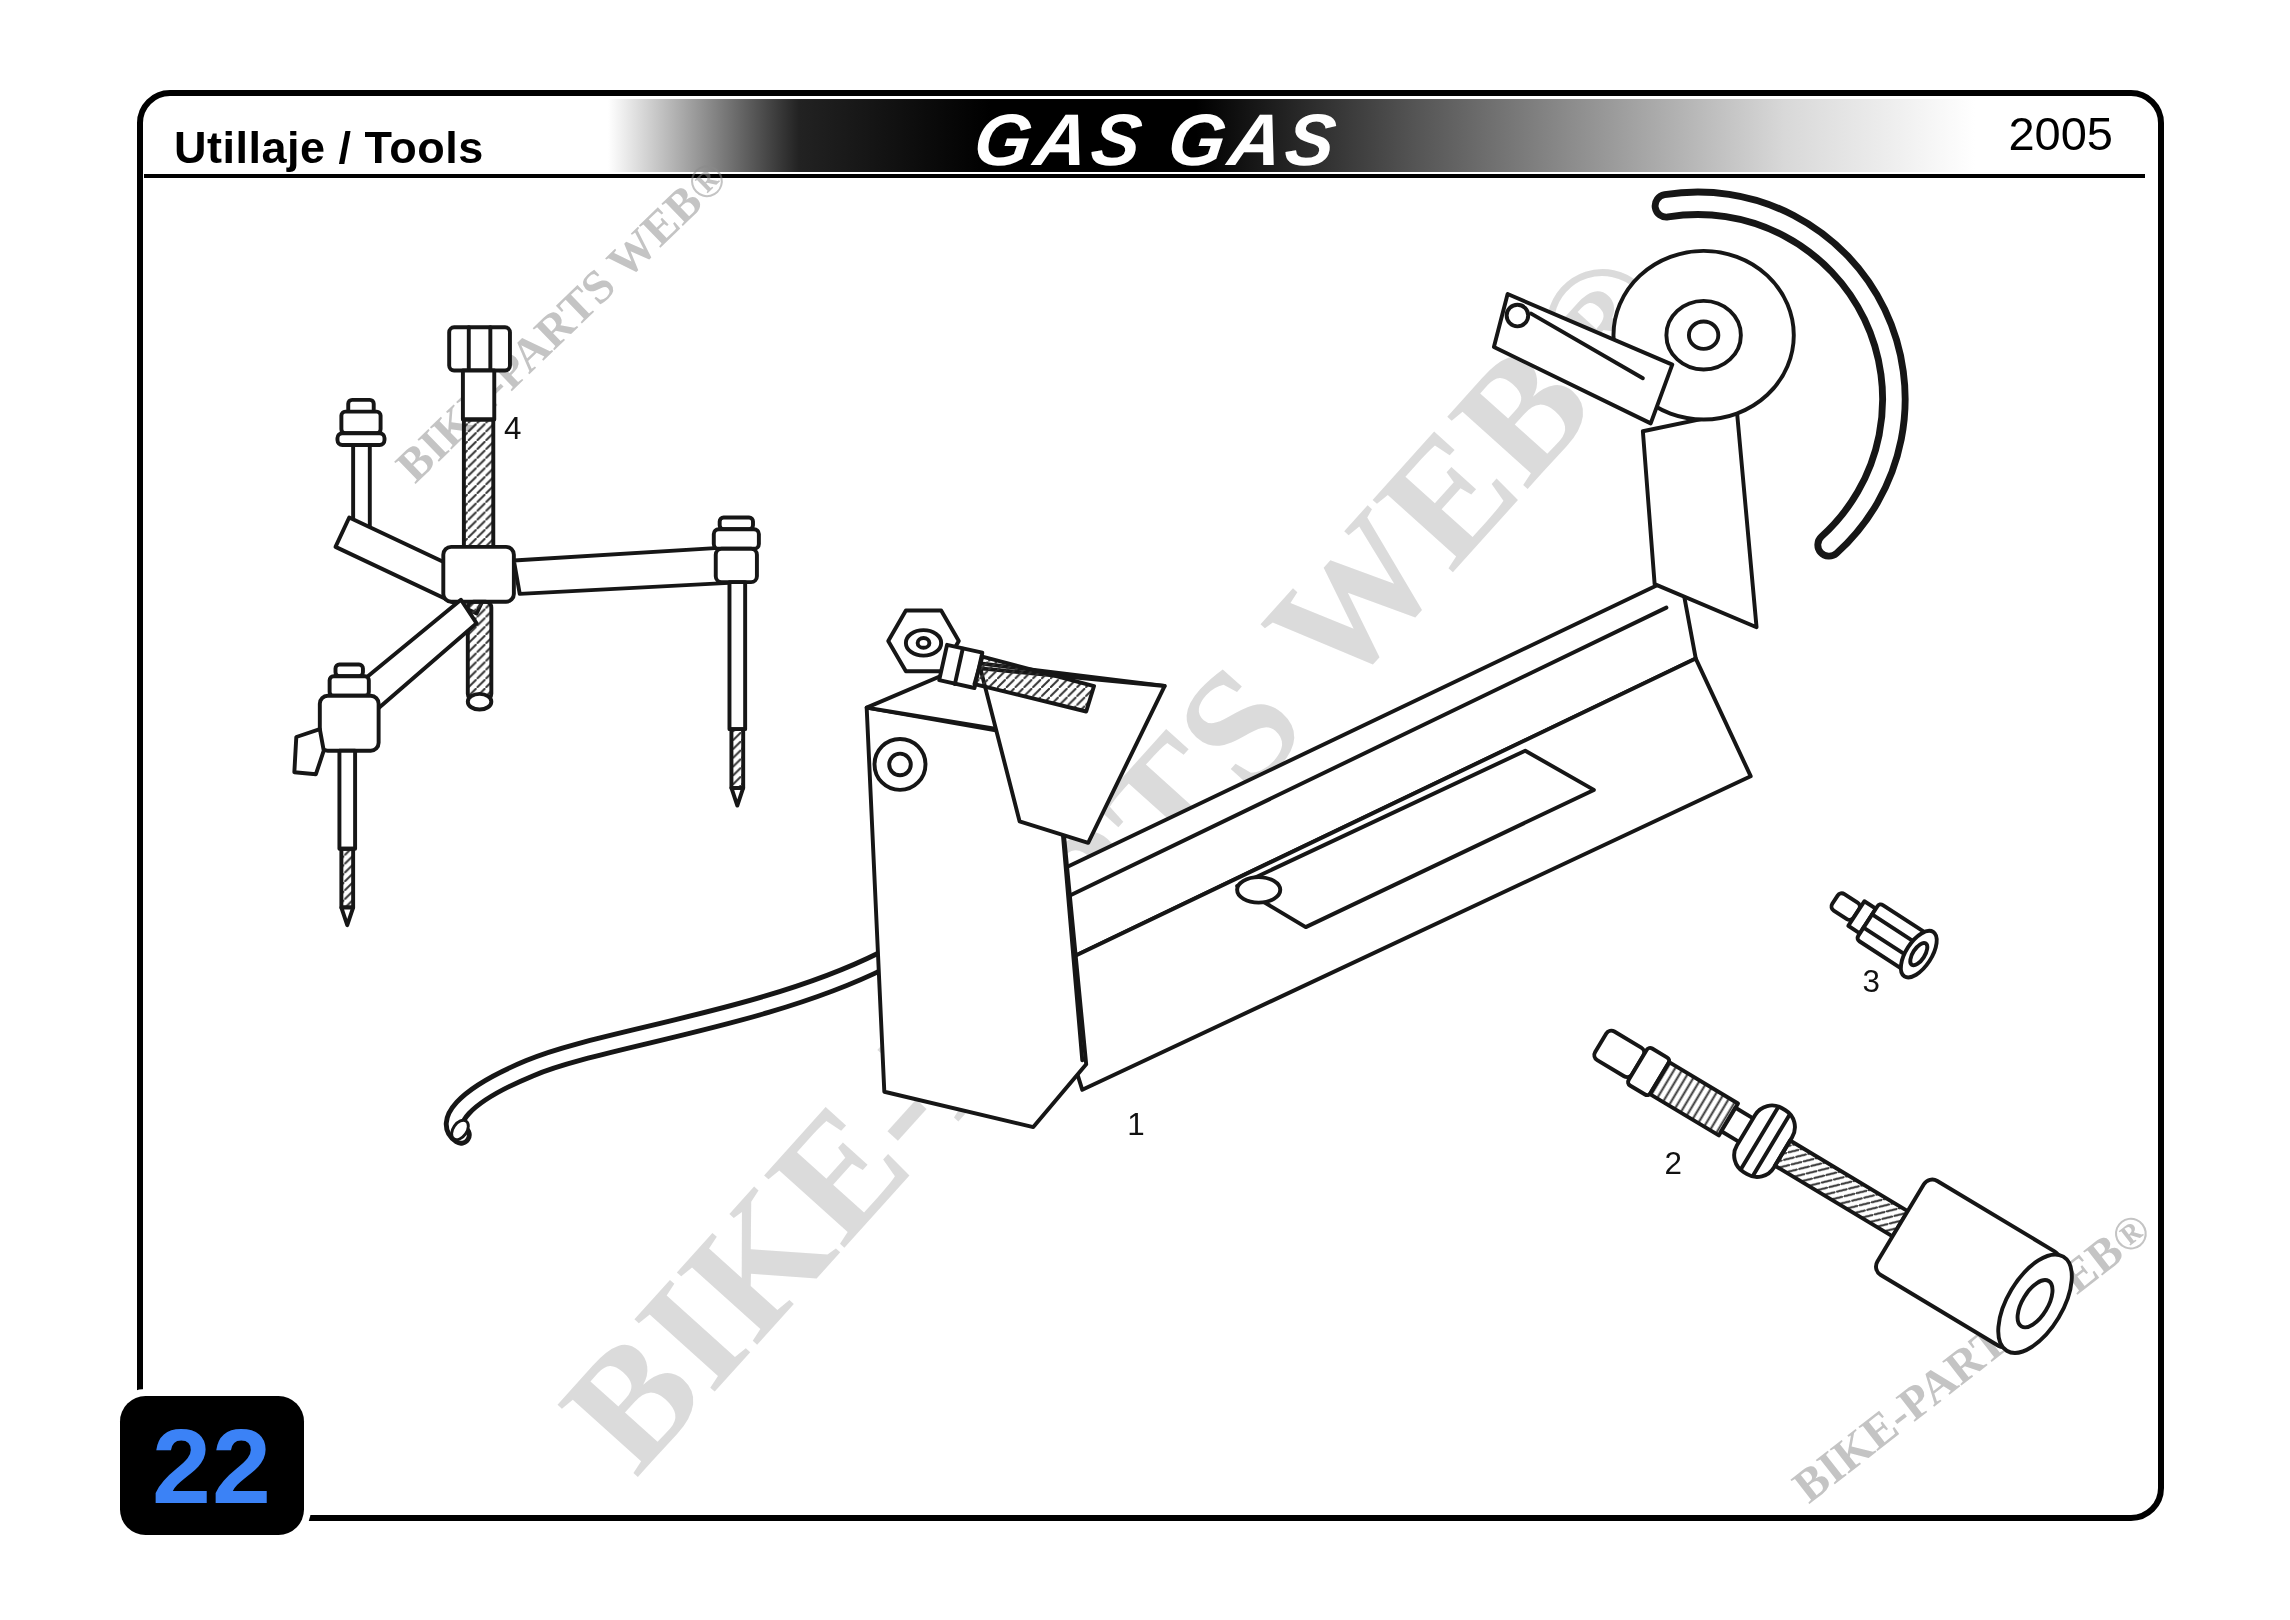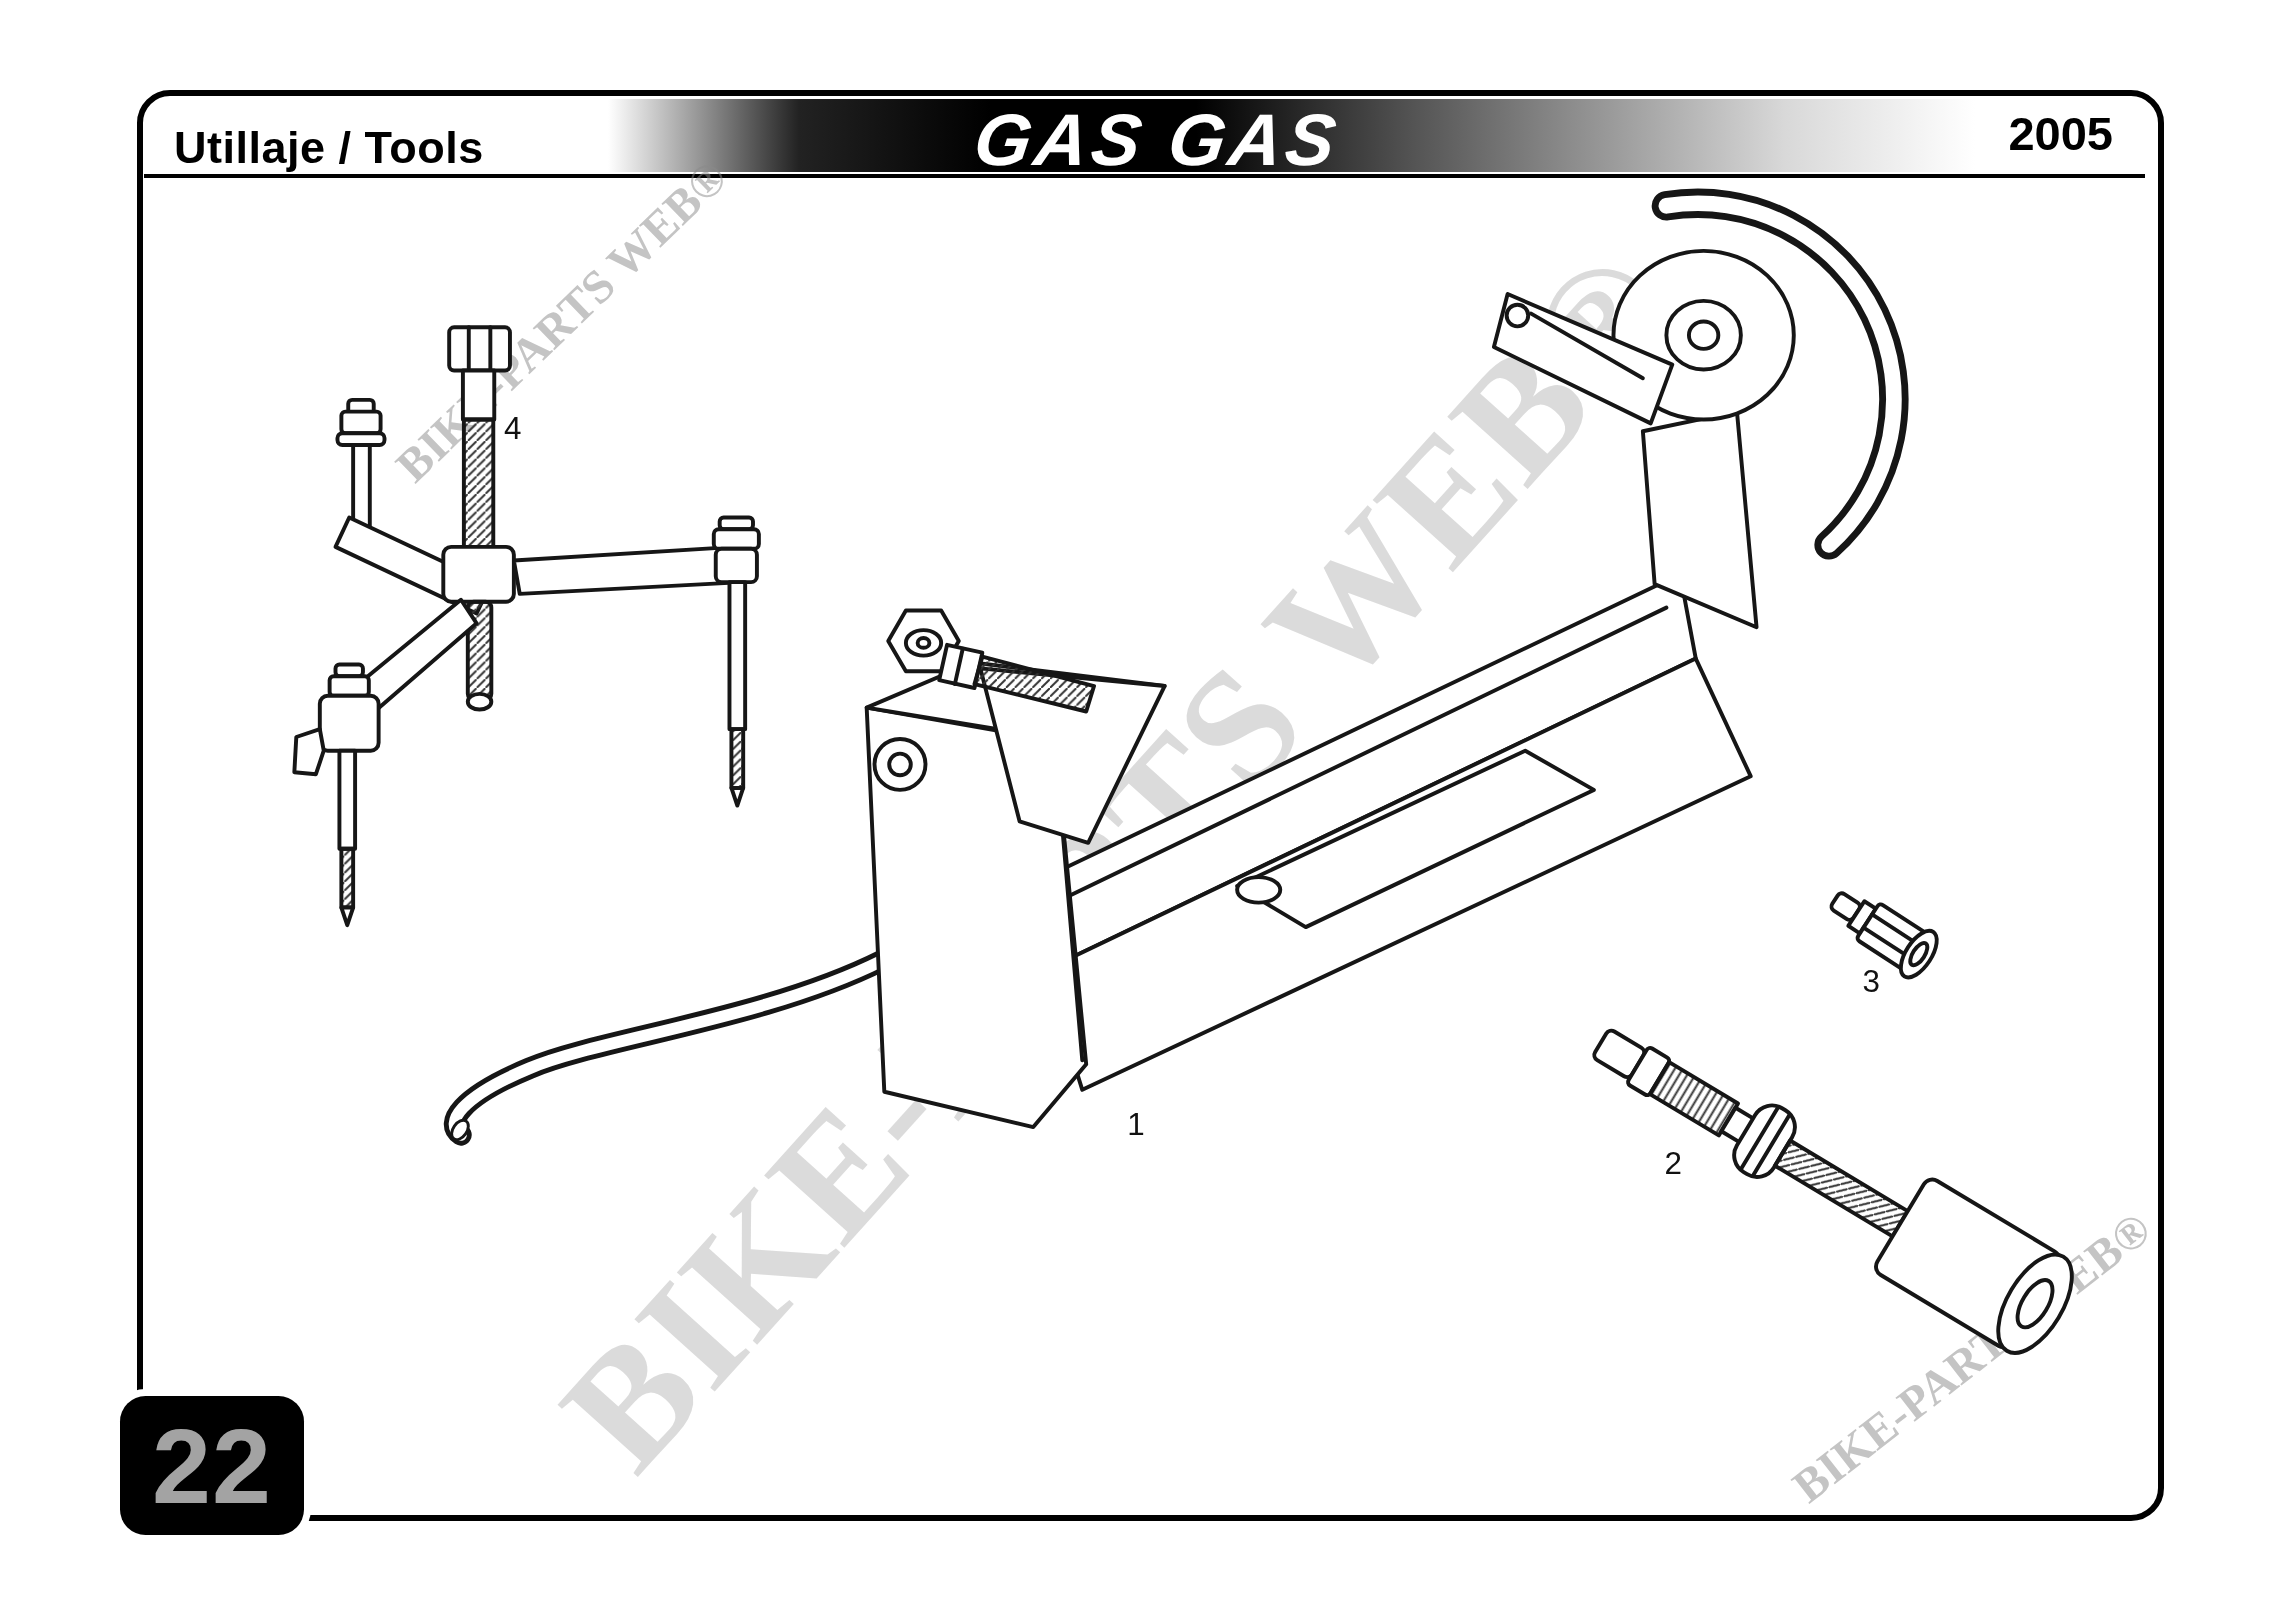--- a/index.html
+++ b/index.html
@@ -23,21 +23,21 @@
   .section-title{
     position:absolute;left:174px;top:122px;font-size:45px;font-weight:bold;
     letter-spacing:0.5px;z-index:3;
   }
   .brand-logo{
     position:absolute;left:863px;top:98px;width:588px;text-align:center;
     color:#fff;font-size:73px;font-weight:bold;font-style:italic;
     letter-spacing:3.9px;transform:skewX(-8deg);z-index:3;white-space:nowrap;
   }
   .year{
-    position:absolute;right:178px;top:106px;font-size:47px;font-weight:700;z-index:3;
+    position:absolute;right:178px;top:106px;font-size:47px;font-weight:400;z-index:3;
   }
   .wm{
     position:absolute;font-family:"Liberation Serif", serif;font-weight:bold;
     color:#8a8a8a;white-space:nowrap;z-index:1;pointer-events:none;
   }
   .wm-big{
     left:316px;top:762px;width:1607px;height:196px;line-height:196px;text-align:center;
     font-size:165px;opacity:0.30;transform:rotate(-48deg);letter-spacing:2px;
   }
   .wm-top{
@@ -48,21 +48,21 @@
     left:1799px;top:1465px;font-size:47px;opacity:0.5;
     transform:rotate(-38deg);transform-origin:0 50%;
   }
   .diagram-svg{position:absolute;left:0;top:0;z-index:2;}
   .page-num-box{
     position:absolute;left:120px;top:1396px;width:184px;height:139px;
     background:#000;border-radius:25.5px;box-shadow:0 0 0 6.9px #fff;
     display:flex;align-items:center;justify-content:center;z-index:4;
   }
   .page-num{
-    color:#a3a3a3;font-size:106px;font-weight:bold;letter-spacing:1px;line-height:1;
+    color:#3b82f6;font-size:106px;font-weight:bold;letter-spacing:1px;line-height:1;
   }
   .part-label{
     font-family:"Liberation Sans", sans-serif;font-size:32px;fill:#111;font-weight:normal;
   }
 </style>
 </head>
 <body>
 
 <div class="page">
 

